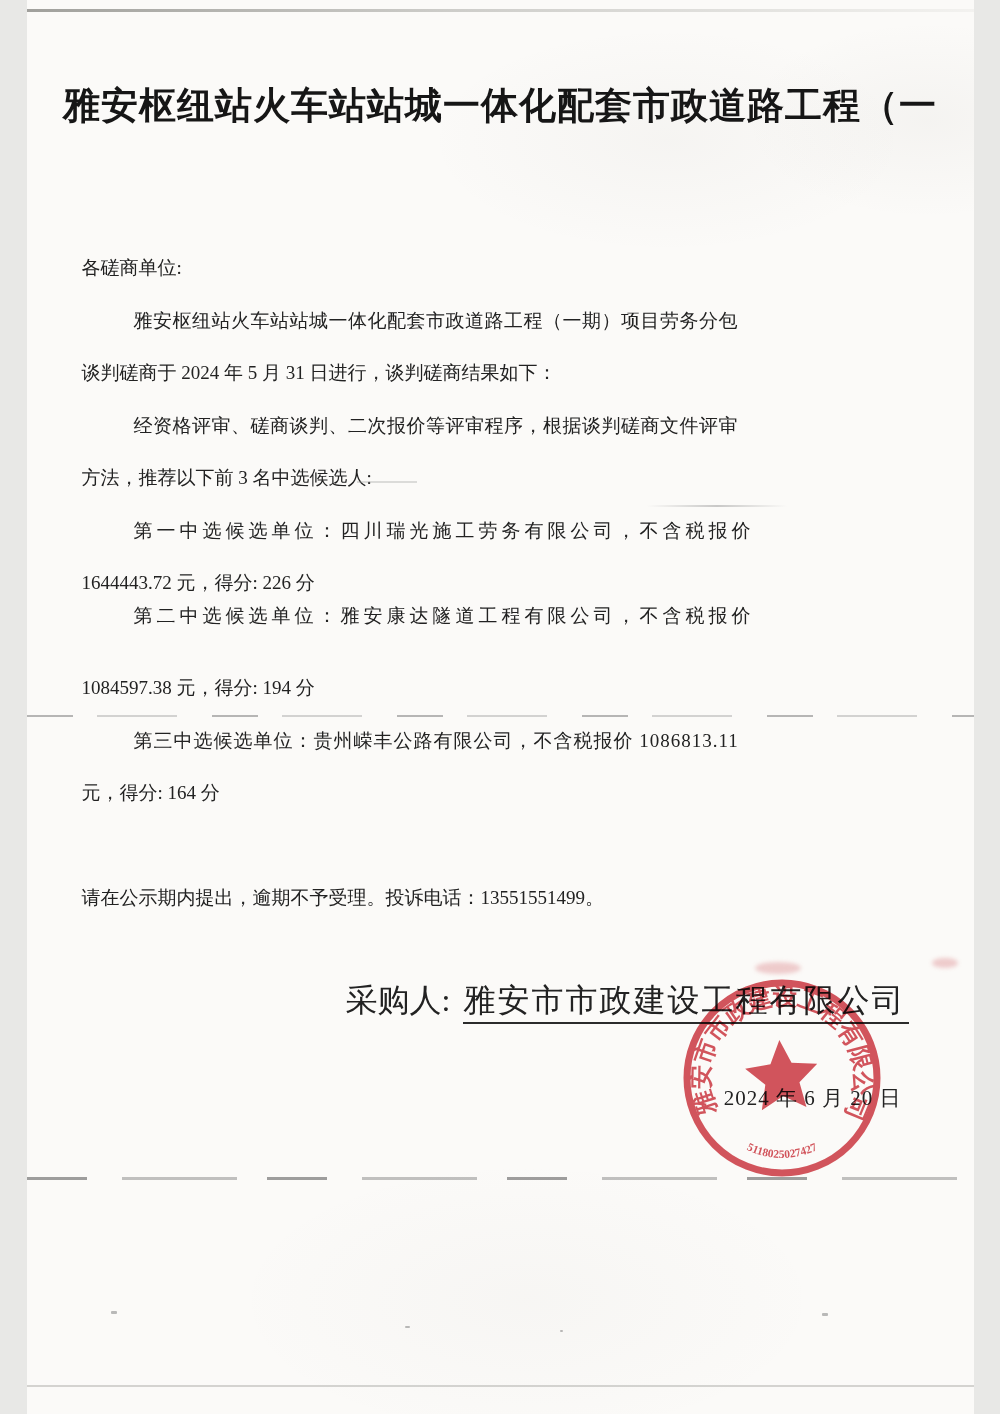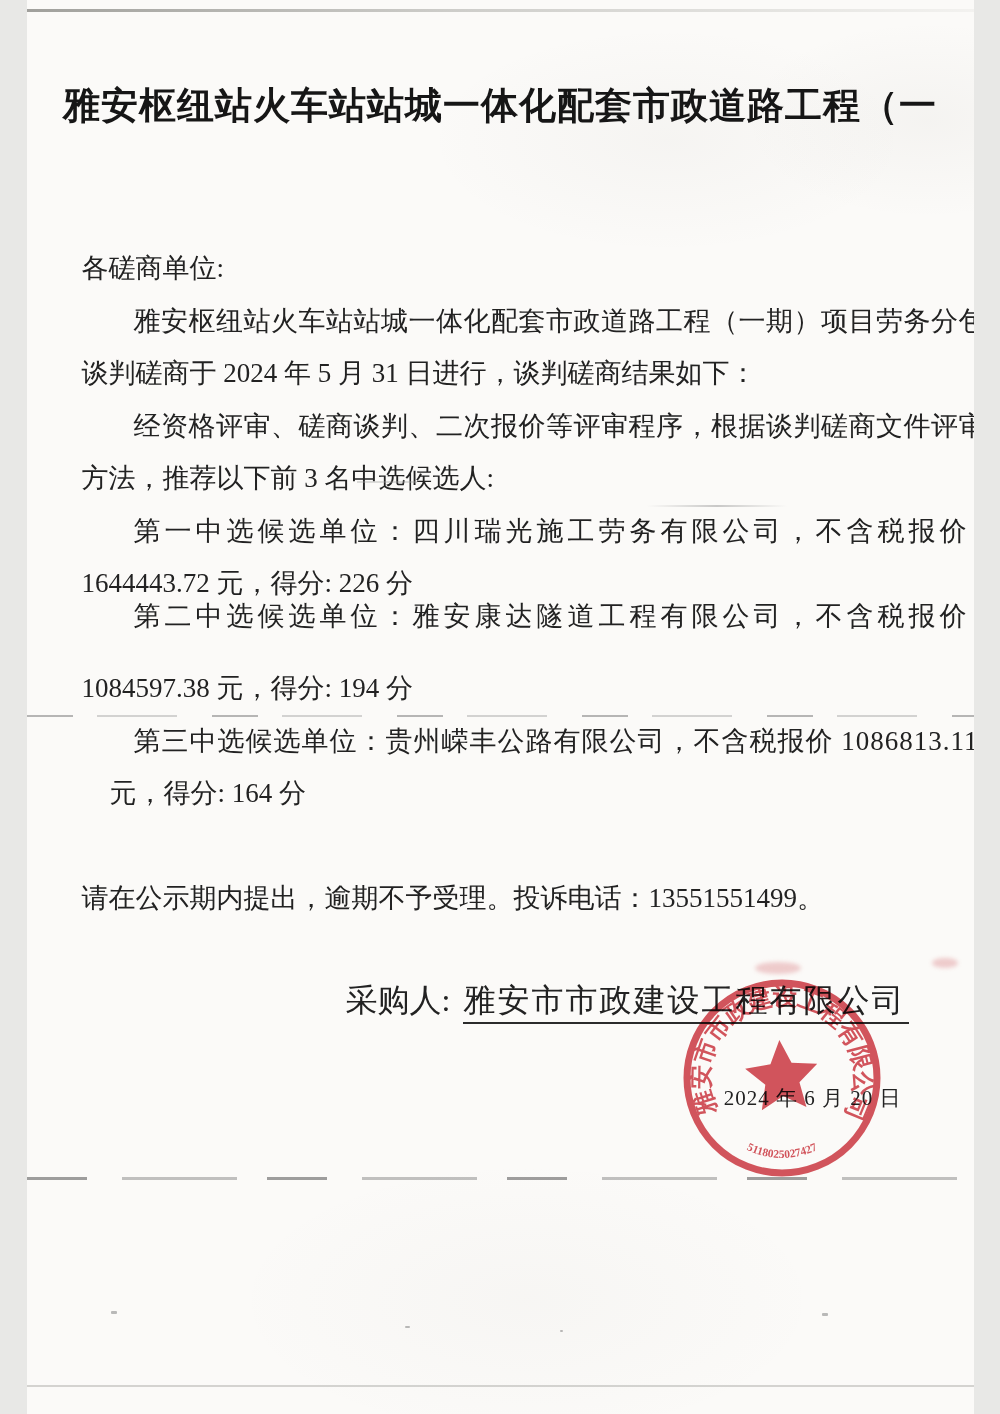--- a/index.html
+++ b/index.html
@@ -21,37 +21,37 @@
     position:absolute;left:0;right:0;text-align:center;
     font-family:"Liberation Sans","DejaVu Sans",sans-serif;
     font-weight:700;color:#161616;
     font-size:37px;line-height:44px;white-space:nowrap;
   }
   .title-1{top:84px;letter-spacing:1px;}
   .title-2{top:146px;letter-spacing:5px;}
   
   .bl{
     position:absolute;left:55px;width:884px;
-    font-size:27px;line-height:32px;white-space:nowrap;
+    font-size:19px;line-height:32px;white-space:nowrap;
     color:#222;
   }
   .ind{padding-left:52px;}
   .ls4{letter-spacing:4px;}
   .ls1{letter-spacing:1px;}
   .bl0{top:252px;}
   .bl1{top:305px;letter-spacing:.5px;}
   .bl2{top:357px;}
   .bl3{top:410px;letter-spacing:.5px;}
   .bl4{top:462px;}
   .bl5{top:515px;}
   .bl6{top:567px;}
   .bl7{top:600px;}
   .bl8{top:672px;}
   .bl9{top:725px;}
-  .bl10{top:777px;margin-left:28px;}
+  .bl10{top:777px;}
   .bl11{top:830px;}
   .bl12{top:882px;}
   
   .sig-line{
     position:absolute;right:65px;top:983px;
     font-size:32px;line-height:34px;white-space:nowrap;color:#222;
   }
   .sig-label{margin-right:12px;}
   .sig-name{
     letter-spacing:2px;

